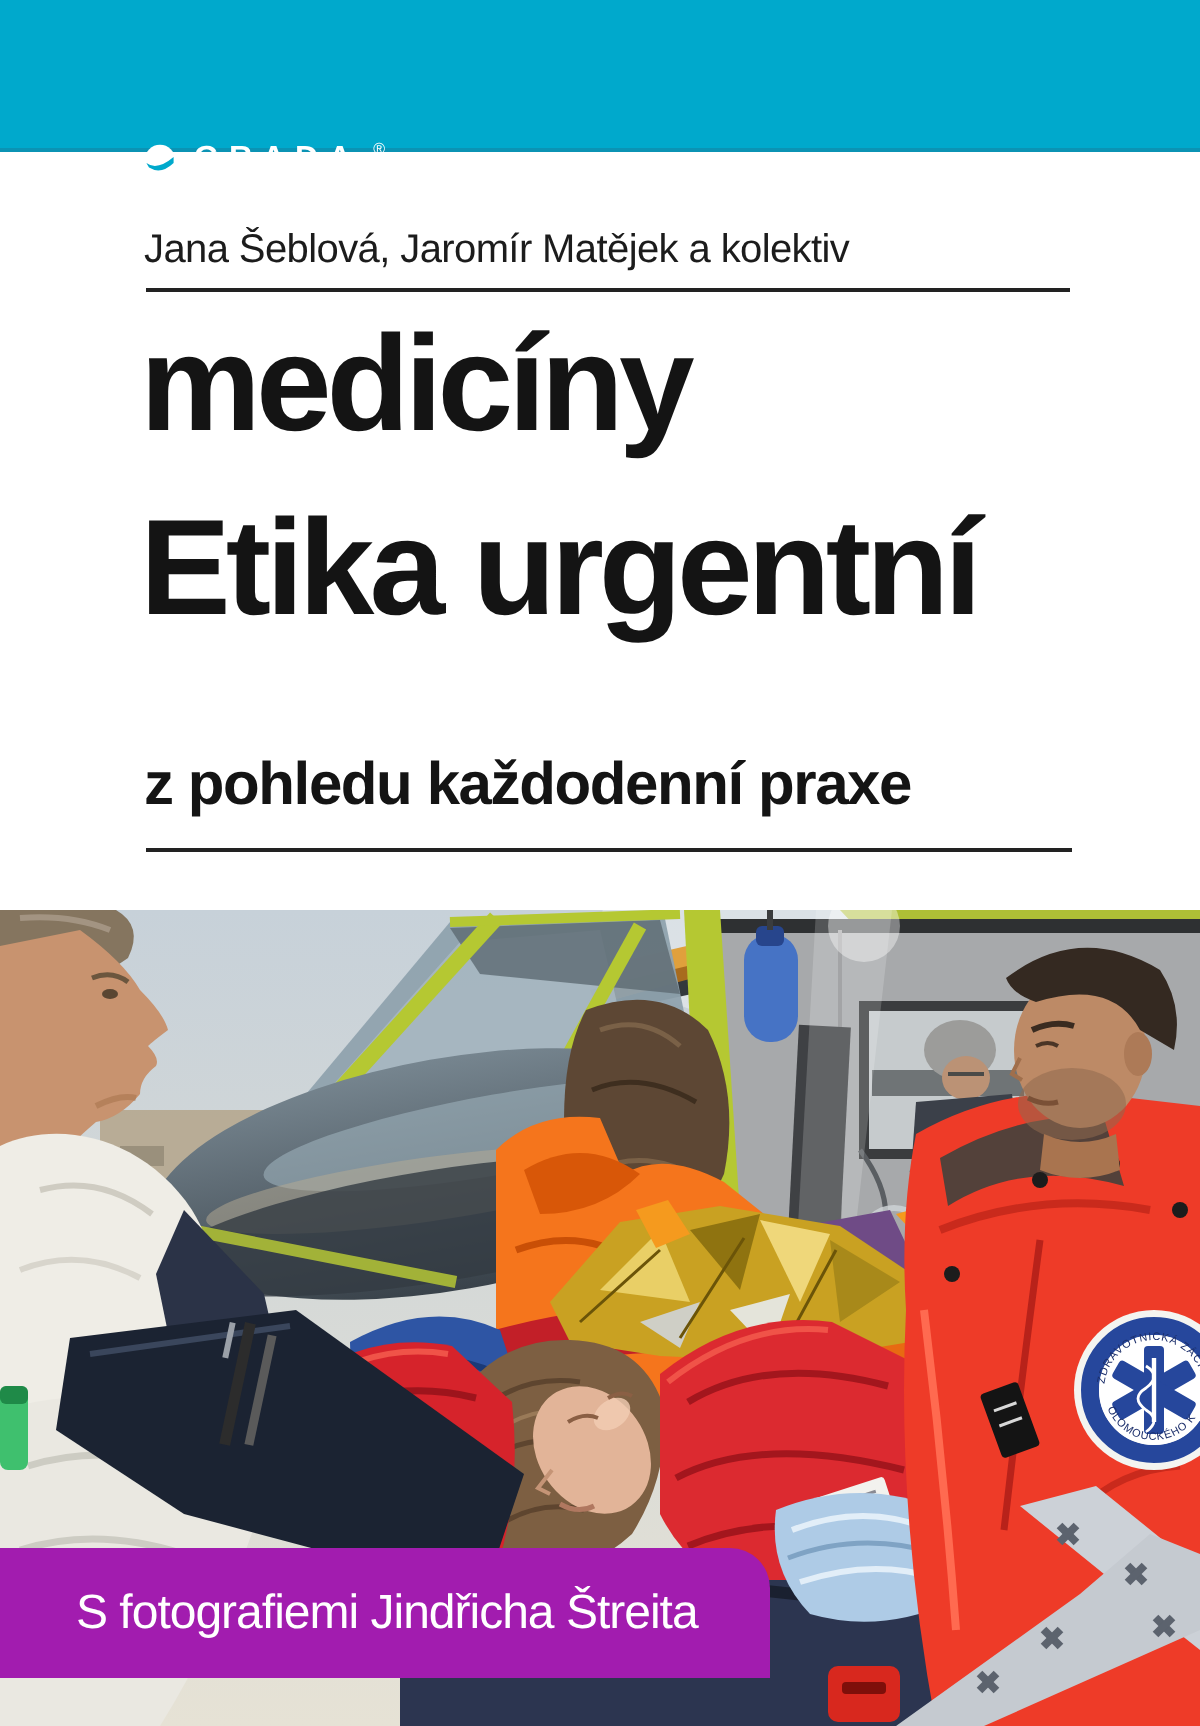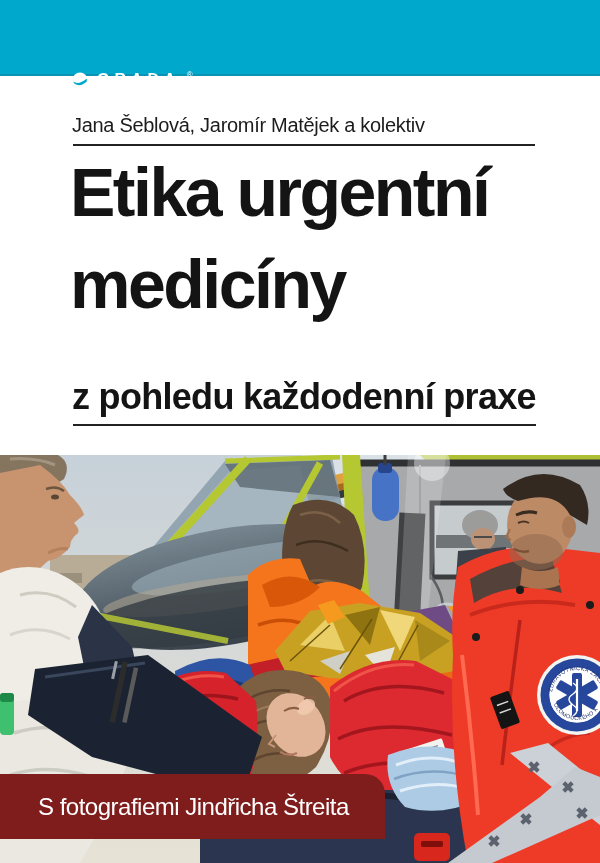--- a/index.html
+++ b/index.html
@@ -12,27 +12,27 @@
   .logo-text{color:#ffffff;font-weight:bold;font-size:16px;letter-spacing:5px;line-height:1;}
   .reg{color:#ffffff;font-size:8px;vertical-align:top;position:relative;top:-6px;left:-3px;}
   
   .authors{position:absolute;left:72px;top:114px;font-size:20px;letter-spacing:-0.3px;color:#1c1c1c;}
   .rule{position:absolute;background:#222222;height:2px;}
   .rule-authors{left:73px;top:144px;width:462px;}
   
   .title{position:absolute;left:70px;top:146px;margin:0;font-size:68px;font-weight:bold;
          letter-spacing:-2.5px;line-height:92px;color:#141414;}
   .title .line{display:block;}
-  .subtitle{position:absolute;left:72px;top:376px;font-size:36px;font-weight:bold;
+  .subtitle{position:absolute;left:72px;top:376px;font-size:30px;font-weight:bold;
             letter-spacing:-0.7px;color:#141414;}
   .rule-subtitle{left:73px;top:424px;width:463px;}
   
   .photo{position:absolute;left:0;top:455px;width:600px;height:408px;margin:0;}
   
-  .credit-banner{position:absolute;left:0;top:774px;width:385px;height:65px;background:#7f1d1d;
+  .credit-banner{position:absolute;left:0;top:774px;width:385px;height:65px;background:#a21caf;
                  border-top-right-radius:20px;display:flex;align-items:center;
                  padding-left:38px;box-sizing:border-box;z-index:5;}
   .credit-banner span{color:#ffffff;font-size:24px;letter-spacing:-0.5px;}
 </style>
 </head>
 <body>
 
 <div class="cover">
 
   <header class="top-banner">
@@ -43,22 +43,22 @@
       </svg>
       <span class="logo-text">GRADA</span>
       <span class="reg">®</span>
     </div>
   </header>
 
   <div class="authors">Jana Šeblová, Jaromír Matějek a kolektiv</div>
   <div class="rule rule-authors"></div>
 
   <h1 class="title">
+    <span class="line">medicíny</span>
     <span class="line">Etika urgentní</span>
-    <span class="line">medicíny</span>
   </h1>
 
   <div class="subtitle">z pohledu každodenní praxe</div>
   <div class="rule rule-subtitle"></div>
 
   <figure class="photo">
     <svg width="600" height="408" viewBox="0 0 600 408">
       <defs>
         <linearGradient id="skyGrad" x1="0" y1="0" x2="0" y2="1">
           <stop offset="0" stop-color="#c7d1d9"></stop>

